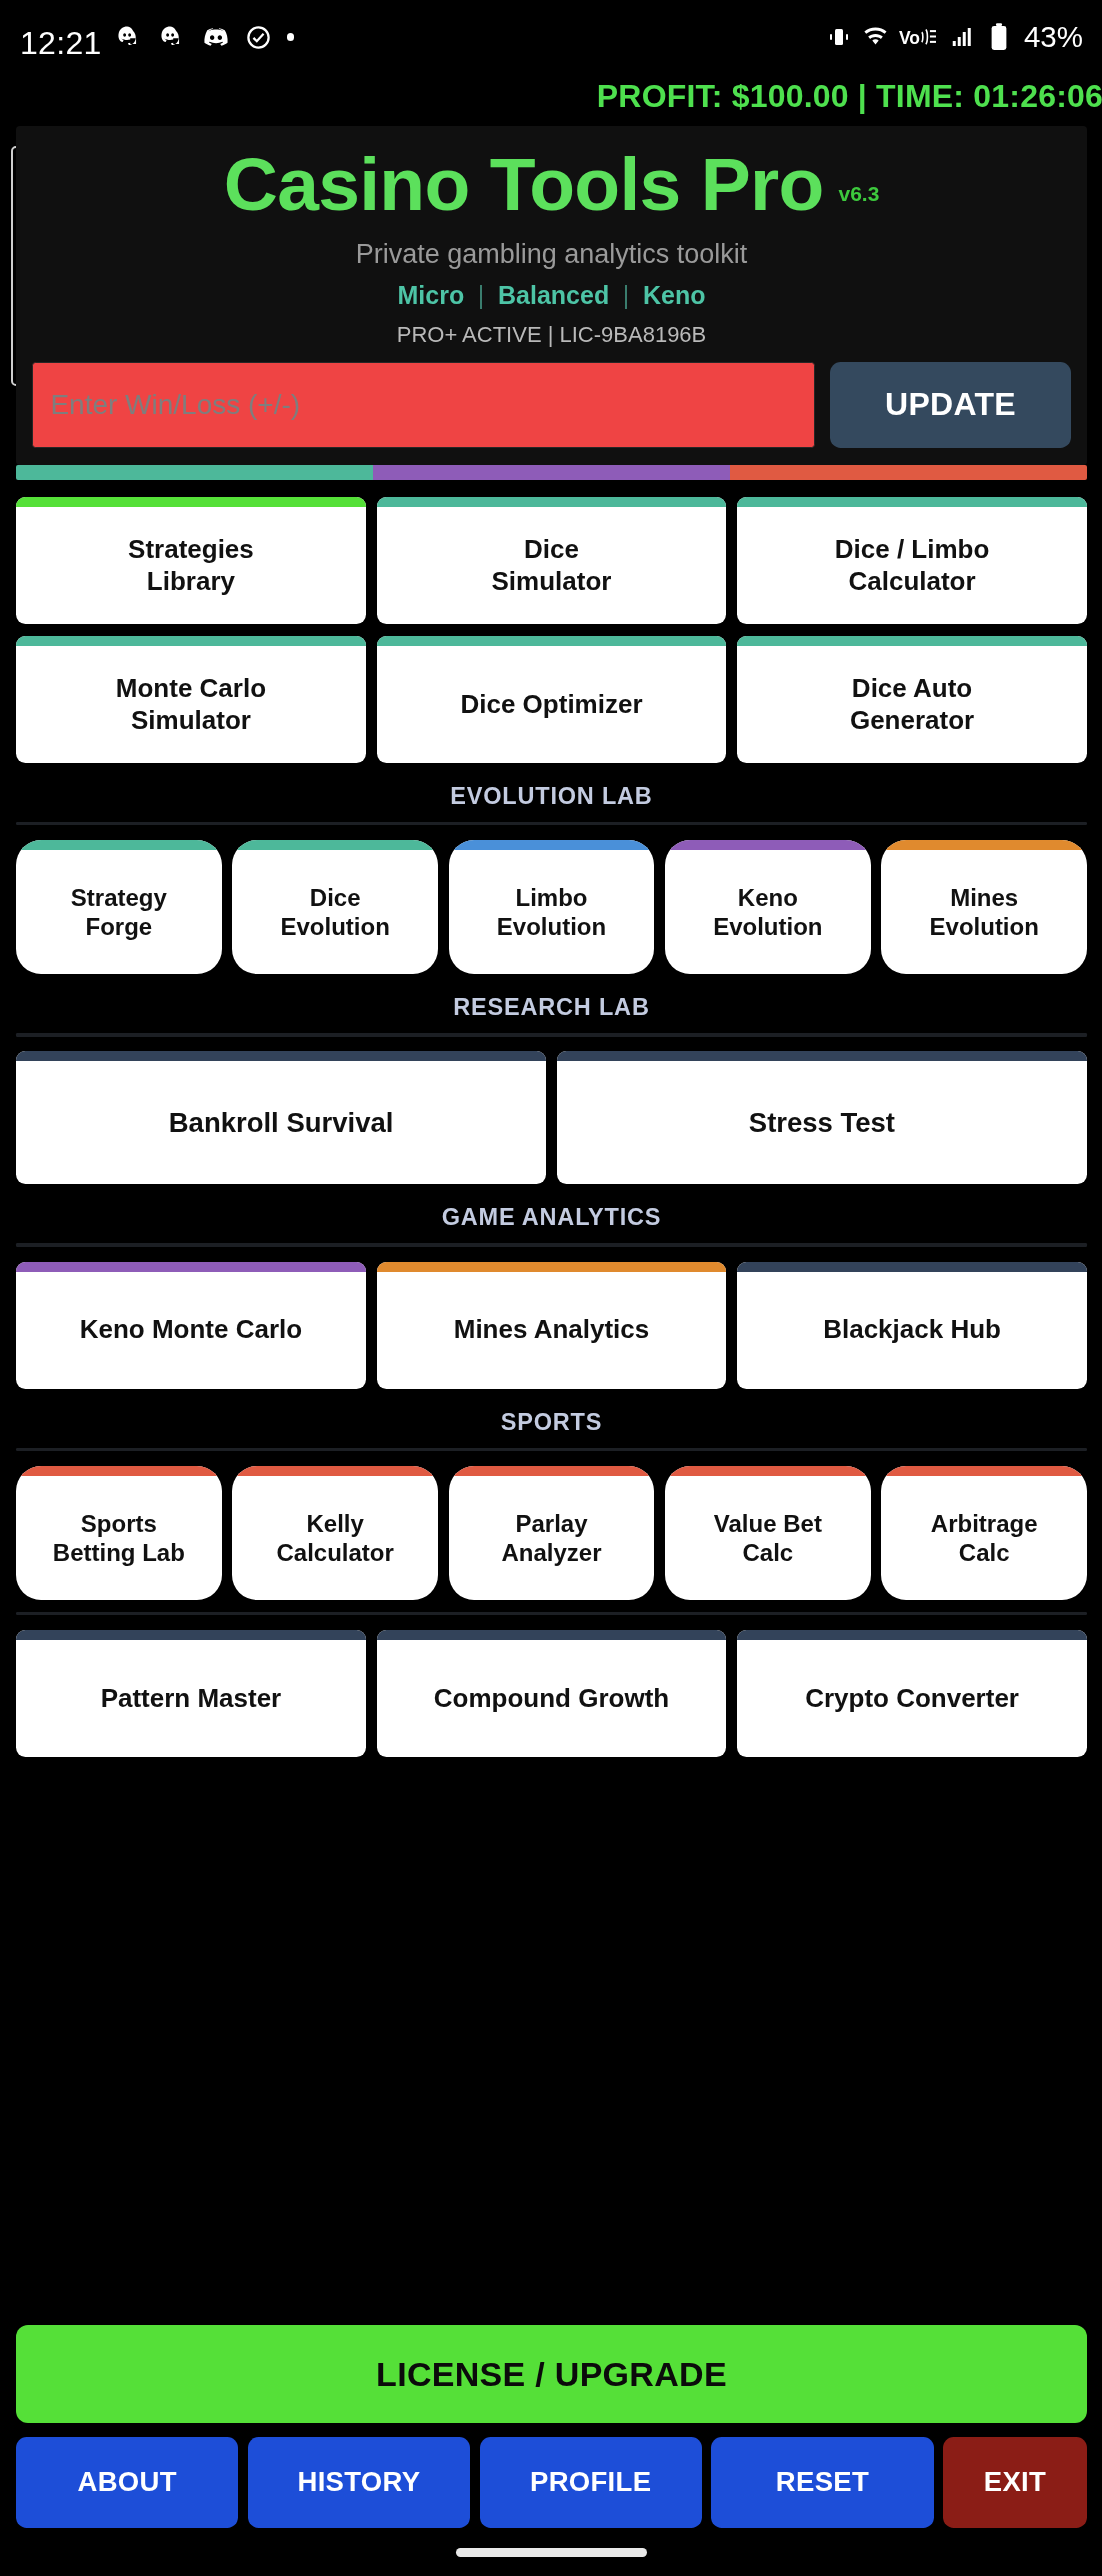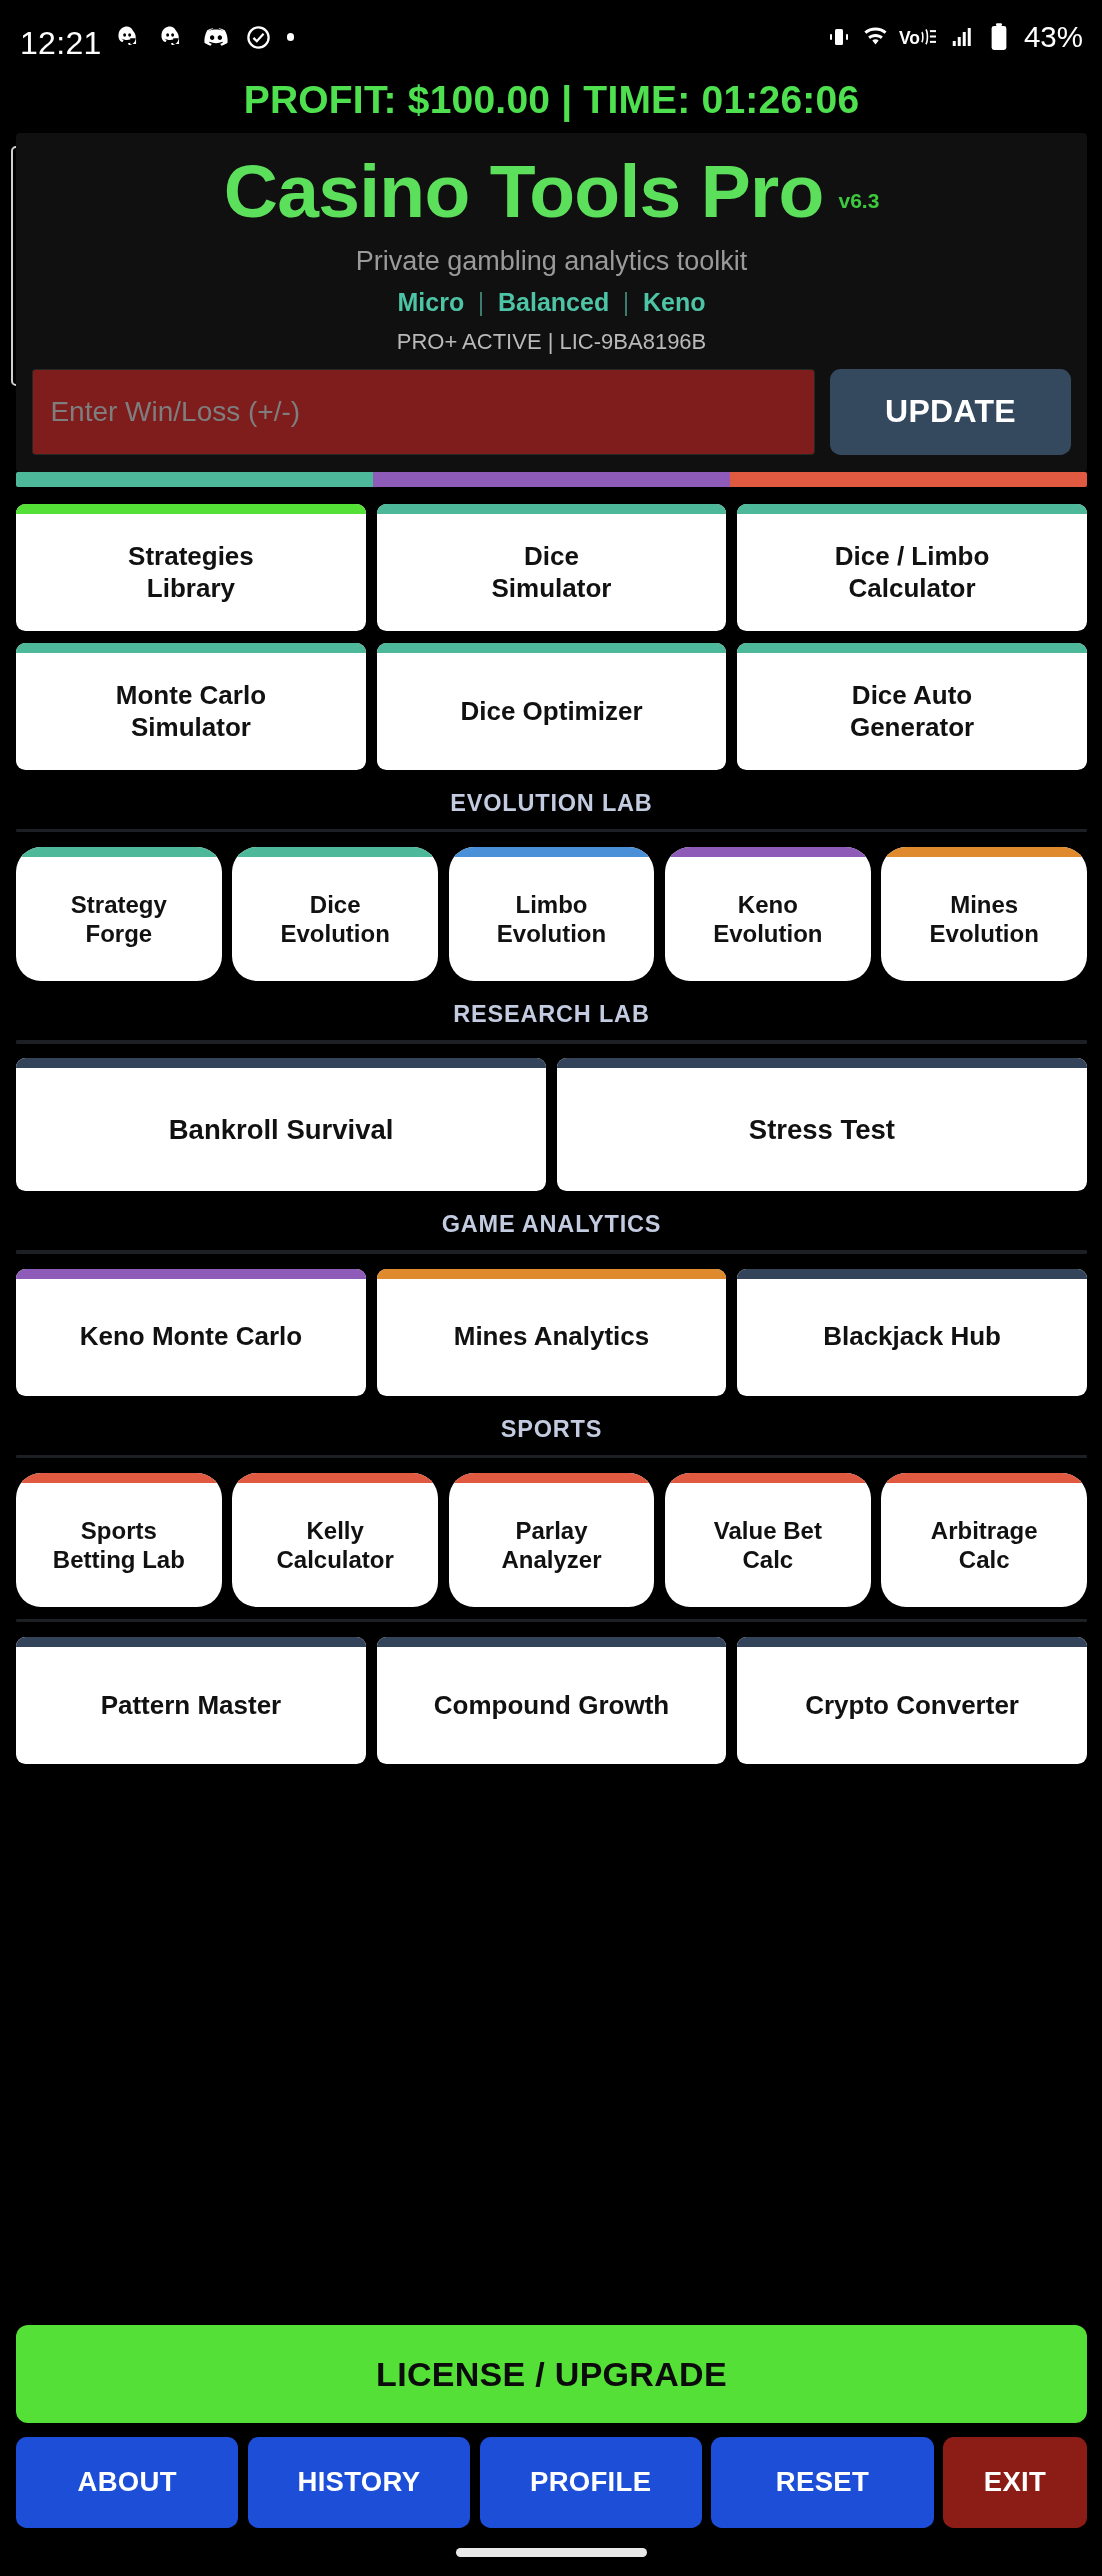--- a/index.html
+++ b/index.html
@@ -20,23 +20,23 @@
   }
   .sb-left { display: flex; align-items: center; gap: 14.8px; }
   .sb-time { font-size: 32px; font-weight: 400; letter-spacing: 0.3px; margin-top: 12px; }
   .sb-right { margin-left: auto; display: flex; align-items: center; gap: 10.7px; }
   .sb-icon { display: inline-flex; align-items: center; justify-content: center; }
   .sb-batt-text { font-size: 29.5px; font-weight: 400; margin-left: 4px; }
   .dot { width: 7.4px; height: 7.4px; border-radius: 50%; background: #fff; }
 
   
   .ticker {
-    text-align: center;
+    text-align: right;
     color: #4ee04e;
-    font-size: 39px;
+    font-size: 32px;
     font-weight: bold;
     letter-spacing: 0.2px;
     padding: 4px 0 10.7px;
   }
 
   
   .header-card {
     margin: 0 16px;
     background: #101010;
     border-radius: 4px;
@@ -83,21 +83,21 @@
   }
 
   
   .input-row {
     display: flex; align-items: stretch;
     gap: 14.8px;
     padding: 13.4px 16px 17.4px;
   }
   .winloss-input {
     flex: 1;
-    background: #7f1d1d;
+    background: #ef4444;
     border: 1.3px solid #262626;
     border-radius: 3.4px;
     color: #e8e8e8;
     font-size: 28px;
     font-family: "Liberation Sans", sans-serif;
     padding: 20px 17.4px;
     min-height: 86px;
   }
   .winloss-input::placeholder { color: #7e7e7e; }
   .update-btn {

